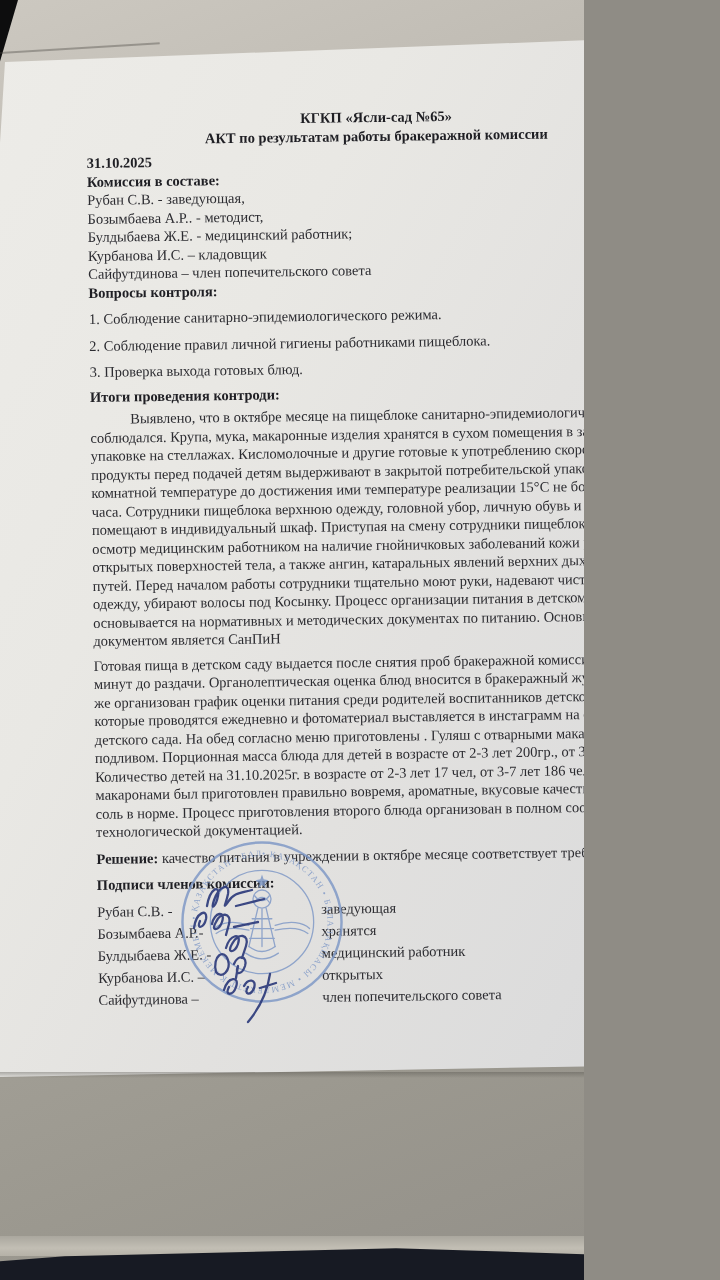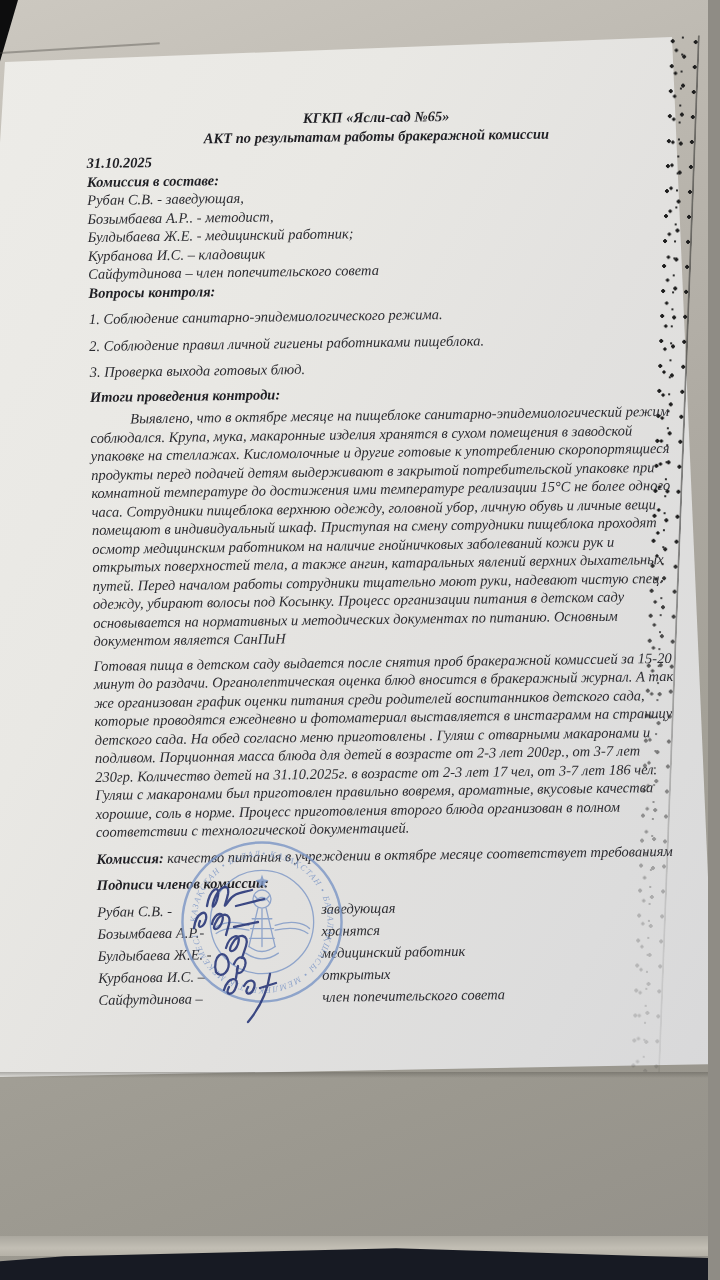--- a/index.html
+++ b/index.html
@@ -1,18 +1,18 @@
 <!DOCTYPE html>
 <html><head>
 <meta charset="utf-8">
 <style>
   html,body{margin:0;padding:0;background:#8f8c85;}
-  #scene{position:relative;width:708px;height:1280px;overflow:hidden;
+  #scene{position:relative;width:584px;height:1280px;overflow:hidden;
          font-family:"Liberation Serif","DejaVu Serif",serif;
-         background:linear-gradient(158deg,#ccc8c0 0%,#bdb9b1 22%,#aeaaa2 45%,#a3a097 65%,#9b988f 82%,#939089 100%);font-style:italic;}
+         background:linear-gradient(158deg,#ccc8c0 0%,#bdb9b1 22%,#aeaaa2 45%,#a3a097 65%,#9b988f 82%,#939089 100%);}
   
   .corner-wedge{position:absolute;left:0;top:0;width:30px;height:70px;background:#0d0d0e;
                 clip-path:polygon(0 0,60% 0,0 88%);}
   .desk-seam{position:absolute;left:0;top:52px;width:160px;height:2px;background:rgba(70,68,62,.38);
              transform:rotate(-3.5deg);transform-origin:left center;}
   
   .paper{position:absolute;left:0;top:0;width:720px;height:1280px;
          background:linear-gradient(118deg,#edece8 0%,#e9e8e4 30%,#e2e1df 55%,#dcdcdc 78%,#d6d6d8 100%);
          clip-path:polygon(0px 143px,5px 62px,672px 37px,716px 1064px,0px 1077px);}
   .paper-shadow{position:absolute;left:0;top:1072px;width:720px;height:6px;
@@ -78,21 +78,21 @@
     <div>Булдыбаева Ж.Е. - медицинский работник;</div>
     <div>Курбанова И.С. – кладовщик</div>
     <div>Сайфутдинова – член попечительского совета</div>
     <div class="b">Вопросы контроля:</div>
     <div class="q-item">1. Соблюдение санитарно-эпидемиологического режима.</div>
     <div class="q-item">2. Соблюдение правил личной гигиены работниками пищеблока.</div>
     <div class="q-item">3. Проверка выхода готовых блюд.</div>
     <div class="b results-heading">Итоги проведения контроди:</div>
     <div class="para1">Выявлено, что в октябре месяце на пищеблоке санитарно-эпидемиологический режим соблюдался. Крупа, мука, макаронные изделия хранятся в сухом помещения в заводской упаковке на стеллажах. Кисломолочные и другие готовые к употреблению скоропортящиеся продукты перед подачей детям выдерживают в закрытой потребительской упаковке при комнатной температуре до достижения ими температуре реализации 15°С  не более одного часа. Сотрудники пищеблока верхнюю одежду, головной убор, личную обувь и личные вещи помещают в индивидуальный шкаф. Приступая на смену сотрудники пищеблока проходят осмотр медицинским работником на наличие гнойничковых заболеваний кожи рук и открытых поверхностей тела, а также ангин, катаральных явлений верхних дыхательных путей. Перед началом работы сотрудники тщательно моют руки, надевают чистую спец. одежду, убирают волосы под Косынку. Процесс организации питания в детском саду основывается на нормативных и методических документах по питанию. Основным документом является СанПиН</div>
     <div class="para2">Готовая пища в детском саду выдается после снятия проб бракеражной комиссией за 15-20 минут до раздачи. Органолептическая оценка блюд вносится в бракеражный журнал. А так же организован график оценки питания среди родителей воспитанников детского сада, которые проводятся ежедневно и фотоматериал выставляется в инстаграмм на страницу детского сада.  На обед согласно меню приготовлены . Гуляш с отварными макаронами и подливом. Порционная масса блюда для детей в возрасте от 2-3 лет 200гр., от 3-7 лет 230гр. Количество детей на 31.10.2025г. в возрасте от 2-3 лет 17 чел, от 3-7 лет 186 чел. Гуляш с макаронами был приготовлен правильно вовремя,  ароматные, вкусовые качества хорошие, соль в норме. Процесс приготовления второго блюда организован в полном соответствии с технологической документацией.</div>
-    <div class="decision"><span class="b">Комиссия:</span><span> качество питания в учреждении в октябре месяце соответствует требованиям</span></div>
+    <div class="decision"><span class="b">Решение:</span><span> качество питания в учреждении в октябре месяце соответствует требованиям</span></div>
     <div class="b sig-heading">Подписи членов комиссии:</div>
     <div class="sig-block">
       <div class="sig-row">
           <span class="sig-name">Рубан С.В.  -</span>
           <span>заведующая</span>
         </div>
       <div class="sig-row">
           <span class="sig-name">Бозымбаева А.Р.-</span>
           <span>хранятся</span>
         </div>

